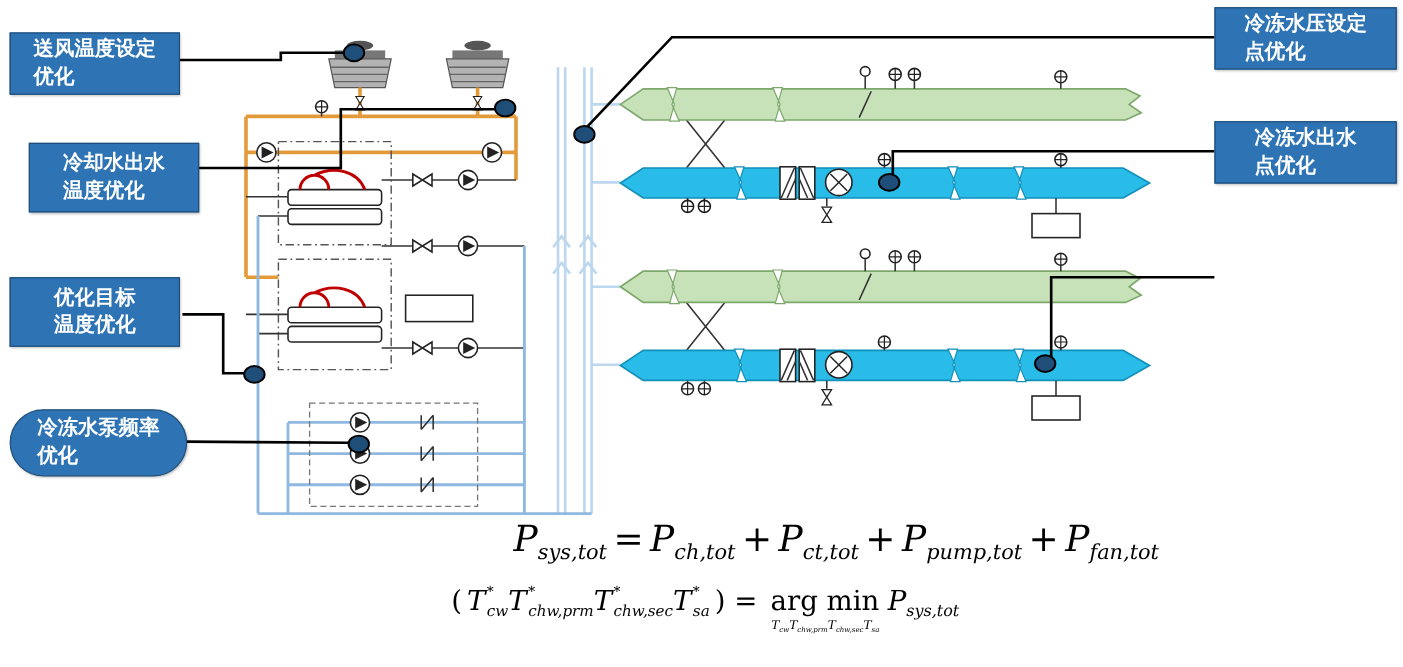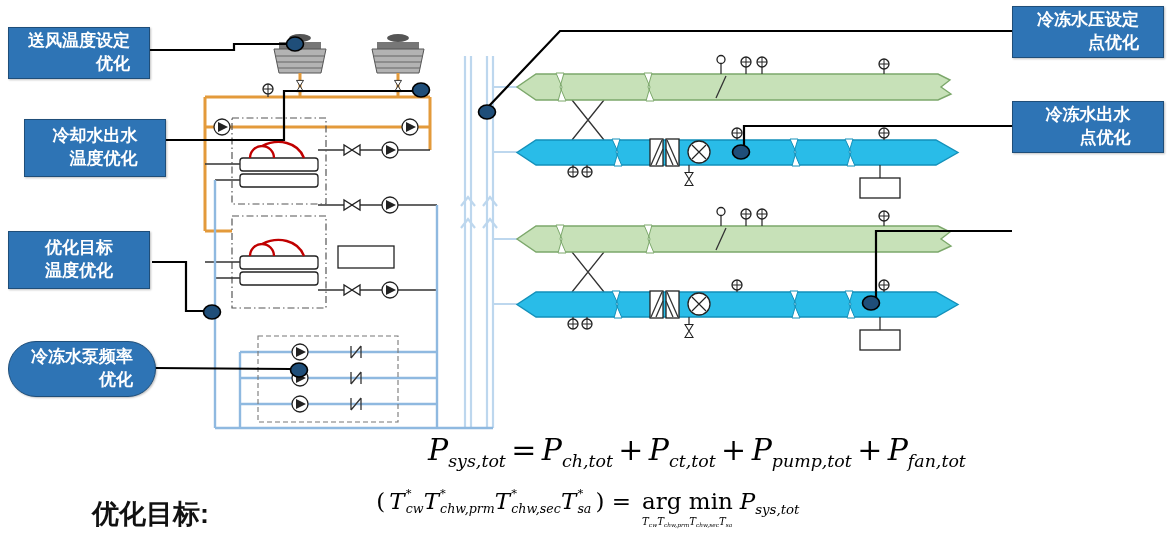--- a/index.html
+++ b/index.html
@@ -19,35 +19,35 @@
   .gd{fill:var(--duct-return);stroke:#7CA86B;stroke-width:1.4;}
   .bd{fill:var(--duct-supply);stroke:#1290BA;stroke-width:1.4;}
   .brk-g{fill:#fff;stroke:#7CA86B;stroke-width:1;}
   .brk-b{fill:#fff;stroke:#1290BA;stroke-width:1;}
   .conn{stroke:#000;stroke-width:2.2;fill:none;}
   .dot{fill:var(--dot);stroke:#000;stroke-width:1.6;}
 
   
   .callout{position:absolute;background:var(--label-bg);border:1px solid var(--label-border);
            color:var(--label-text);font-weight:bold;font-size:17px;line-height:1.35;
-           display:flex;align-items:center;justify-content:center;text-align:right;
+           display:flex;align-items:center;justify-content:center;text-align:left;
            box-shadow:1px 1px 2px rgba(0,0,0,.25);}
   .callout-text{white-space:pre-line;}
 
   
   .eq{position:absolute;font-family:"DejaVu Serif","Liberation Serif",serif;color:#000;
       display:flex;align-items:baseline;}
   .tok{display:inline-flex;}
   .var{font-style:italic;}
   .op{font-style:normal;padding:0 .18em;}
   .subonly{font-size:.58em;font-style:italic;align-self:flex-end;transform:translateY(.24em);}
   .ss{display:inline-flex;flex-direction:column;justify-content:space-between;margin-left:.05em;}
   .sup{font-size:.5em;line-height:.9;font-style:normal;}
   .sub{font-size:.55em;line-height:.9;font-style:italic;}
-  .argmin{display:inline-flex;flex-direction:column;align-items:flex-start;margin:0 .3em;}
+  .argmin{display:inline-flex;flex-direction:column;align-items:flex-end;margin:0 .3em;}
   .argmin-top{font-style:normal;}
   .argmin-under{font-size:.44em;display:inline-flex;margin-top:2px;}
   #objective{position:absolute;left:92px;top:496px;font-size:27px;font-weight:bold;color:#111;}
 </style>
 </head>
 <body>
 
 <div id="stage">
 
   <svg id="diagram" width="1169" height="556" viewBox="0 0 1169 556" xmlns="http://www.w3.org/2000/svg">
@@ -300,14 +300,13 @@
         </span>
     </span>
     <span style="display:inline-flex;align-items:baseline;">
         <span class="tok">
           <span class="var">P</span>
           <span class="subonly">sys,tot</span>
         </span>
       </span>
   </div>
 
-  <div id="objective">优化目标:</div>
 </div>
 
 </body></html>

